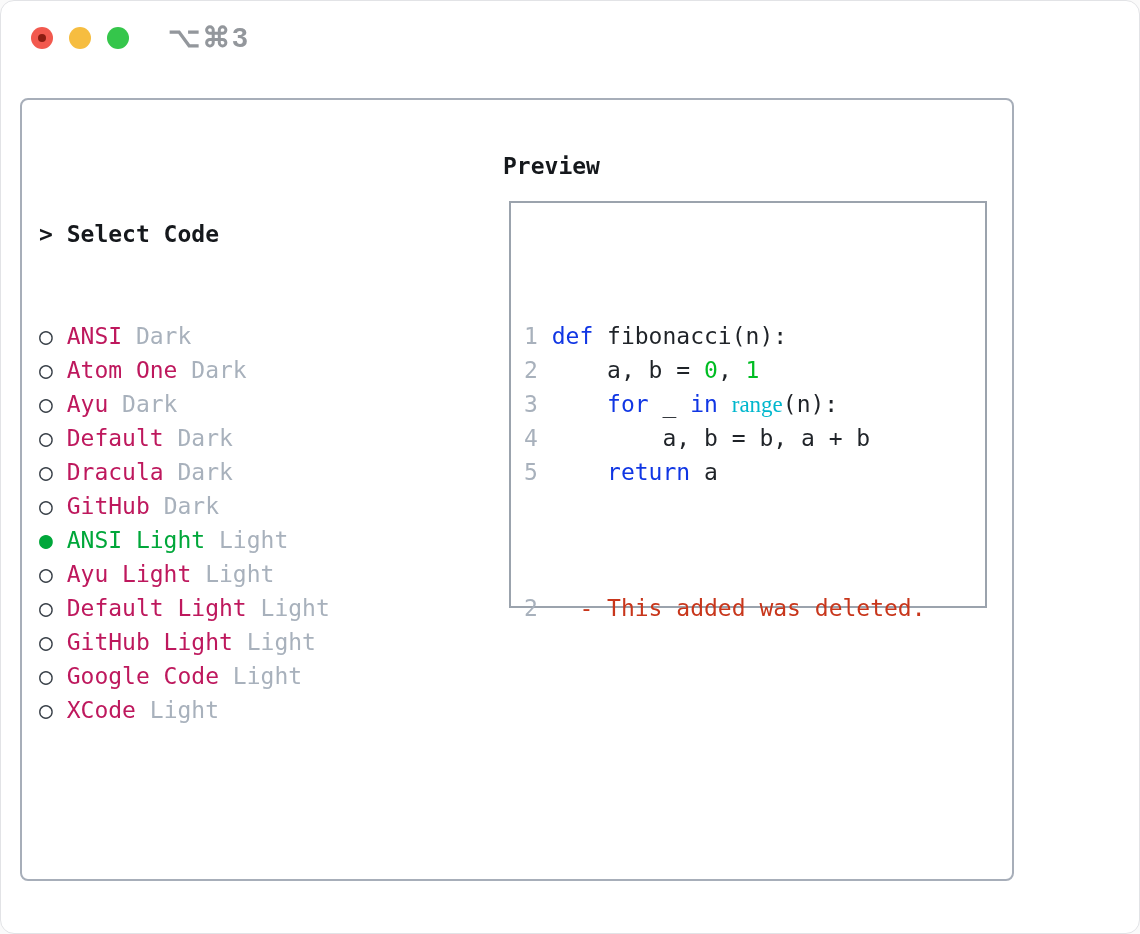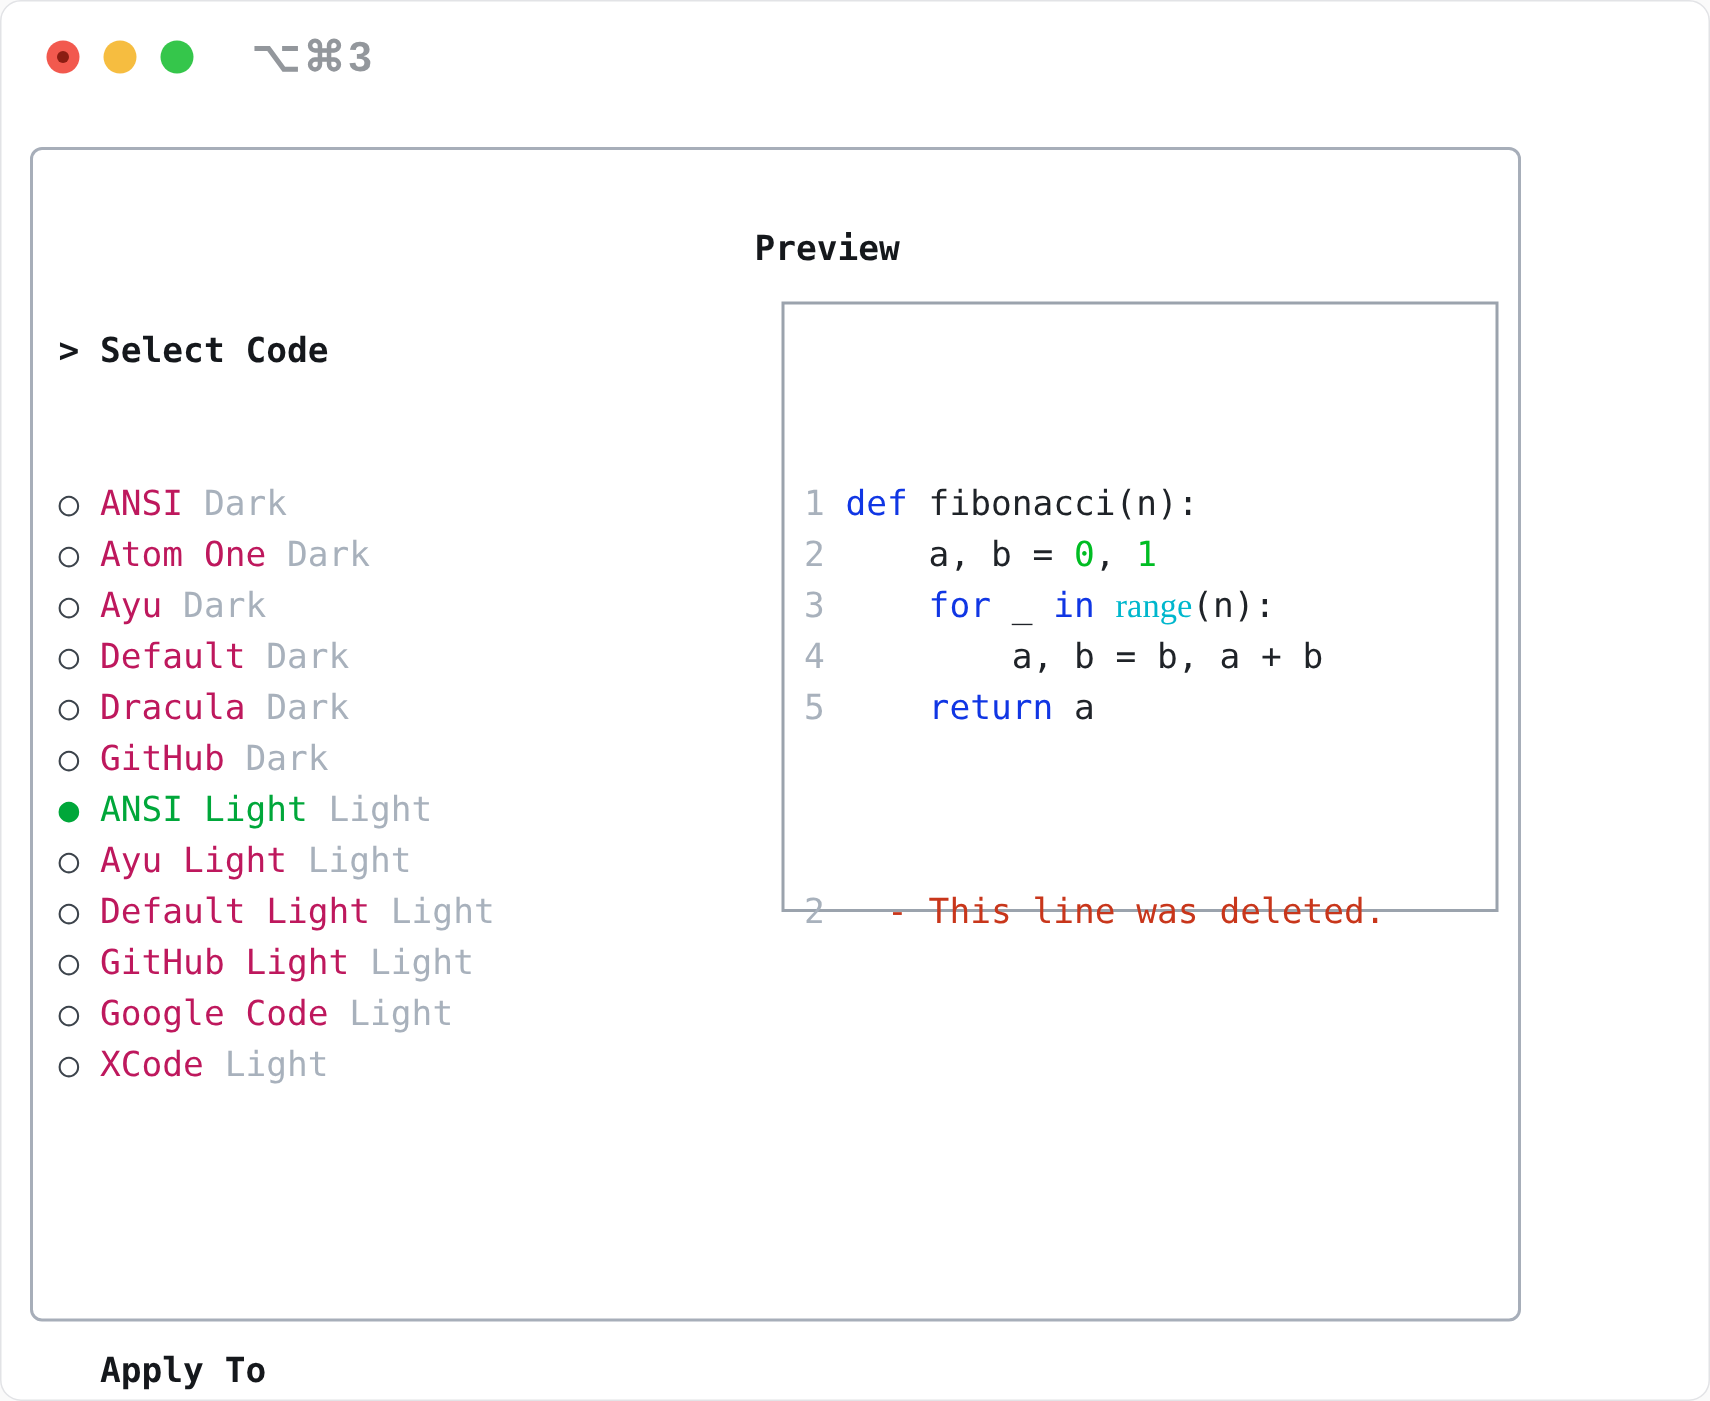--- a/index.html
+++ b/index.html
@@ -29,21 +29,21 @@
   .marker-circle { color:#3c434b; }
   .marker-selected { color:#00a73a; }
   .section-title { color:#15181c; font-weight:bold; }
   .theme-name { color:#be185d; }
   .theme-name.sel { color:#00a73a; }
   .theme-variant { color:#a8b1bc; }
   .gap { height:34px; }
   
   .preview-title { position:absolute; left:481px; top:49px; color:#15181c; font-weight:bold; }
   .preview-box { position:absolute; left:487px; top:101px; width:478px; height:407px;
-                 border:2px solid #9ba3ad; background:#fff;margin-left:12px; }
+                 border:2px solid #9ba3ad; background:#fff; }
   .code-area { position:absolute; left:13px; top:48px; white-space:pre; }
   .ln { display:inline-block; width:2ch; color:#a8b1bc; }
   .diff-block { margin-top:34px; }
   .tok-kw  { color:#1036e4; }
   .tok-fn  { color:#00b7cd;font-family:Liberation Serif, serif; }
   .tok-num { color:#00bd23; }
   .tok-pl  { color:#1f2328; }
   .diff-ctx { color:#878d94; }
   .diff-del { color:#c8361b; }
   .diff-add { color:#00bd23; }
@@ -59,29 +59,28 @@
     <div class="light light-zoom"></div>
     <div class="win-title">⌥⌘3</div>
   </div>
 
   <div class="panel">
 
     <div class="left-col mono">
       <div class="row"><span class="marker marker-ptr">&gt;</span><span class="section-title">Select Code</span></div>
       <div id="theme-list"><div class="row"><span class="marker marker-circle">○</span><span class="theme-name">ANSI</span><span class="theme-variant"> Dark</span></div><div class="row"><span class="marker marker-circle">○</span><span class="theme-name">Atom One</span><span class="theme-variant"> Dark</span></div><div class="row"><span class="marker marker-circle">○</span><span class="theme-name">Ayu</span><span class="theme-variant"> Dark</span></div><div class="row"><span class="marker marker-circle">○</span><span class="theme-name">Default</span><span class="theme-variant"> Dark</span></div><div class="row"><span class="marker marker-circle">○</span><span class="theme-name">Dracula</span><span class="theme-variant"> Dark</span></div><div class="row"><span class="marker marker-circle">○</span><span class="theme-name">GitHub</span><span class="theme-variant"> Dark</span></div><div class="row"><span class="marker marker-selected">●</span><span class="theme-name sel">ANSI Light</span><span class="theme-variant"> Light</span></div><div class="row"><span class="marker marker-circle">○</span><span class="theme-name">Ayu Light</span><span class="theme-variant"> Light</span></div><div class="row"><span class="marker marker-circle">○</span><span class="theme-name">Default Light</span><span class="theme-variant"> Light</span></div><div class="row"><span class="marker marker-circle">○</span><span class="theme-name">GitHub Light</span><span class="theme-variant"> Light</span></div><div class="row"><span class="marker marker-circle">○</span><span class="theme-name">Google Code</span><span class="theme-variant"> Light</span></div><div class="row"><span class="marker marker-circle">○</span><span class="theme-name">XCode</span><span class="theme-variant"> Light</span></div></div>
       <div class="gap"></div>
-      <div class="row"><span class="marker"></span><span class="section-title">Apply To</span></div>
       
       
       
     </div>
 
     <div class="preview-title mono">Preview</div>
 
     <div class="preview-box">
       <div class="code-area mono">
         <div id="code-lines"><div class="row"><span class="ln">1</span><span class="tok-kw">def</span><span class="tok-pl"> fibonacci(n):</span></div><div class="row"><span class="ln">2</span><span class="tok-pl">    a, b = </span><span class="tok-num">0</span><span class="tok-pl">, </span><span class="tok-num">1</span></div><div class="row"><span class="ln">3</span><span class="tok-pl">    </span><span class="tok-kw">for</span><span class="tok-pl"> _ </span><span class="tok-kw">in</span><span class="tok-pl"> </span><span class="tok-fn">range</span><span class="tok-pl">(n):</span></div><div class="row"><span class="ln">4</span><span class="tok-pl">        a, b = b, a + b</span></div><div class="row"><span class="ln">5</span><span class="tok-pl">    </span><span class="tok-kw">return</span><span class="tok-pl"> a</span></div></div>
-        <div id="diff-lines" class="diff-block"><div class="row"><span class="ln">2</span><span class="diff-del">  - This line was deleted.</span></div></div>
+        <div id="diff-lines" class="diff-block"><div class="row"><span class="ln">2</span><span class="diff-del">  - This added was deleted.</span></div></div>
       </div>
     </div>
 
   </div>
 </div>
 
 </body></html>

